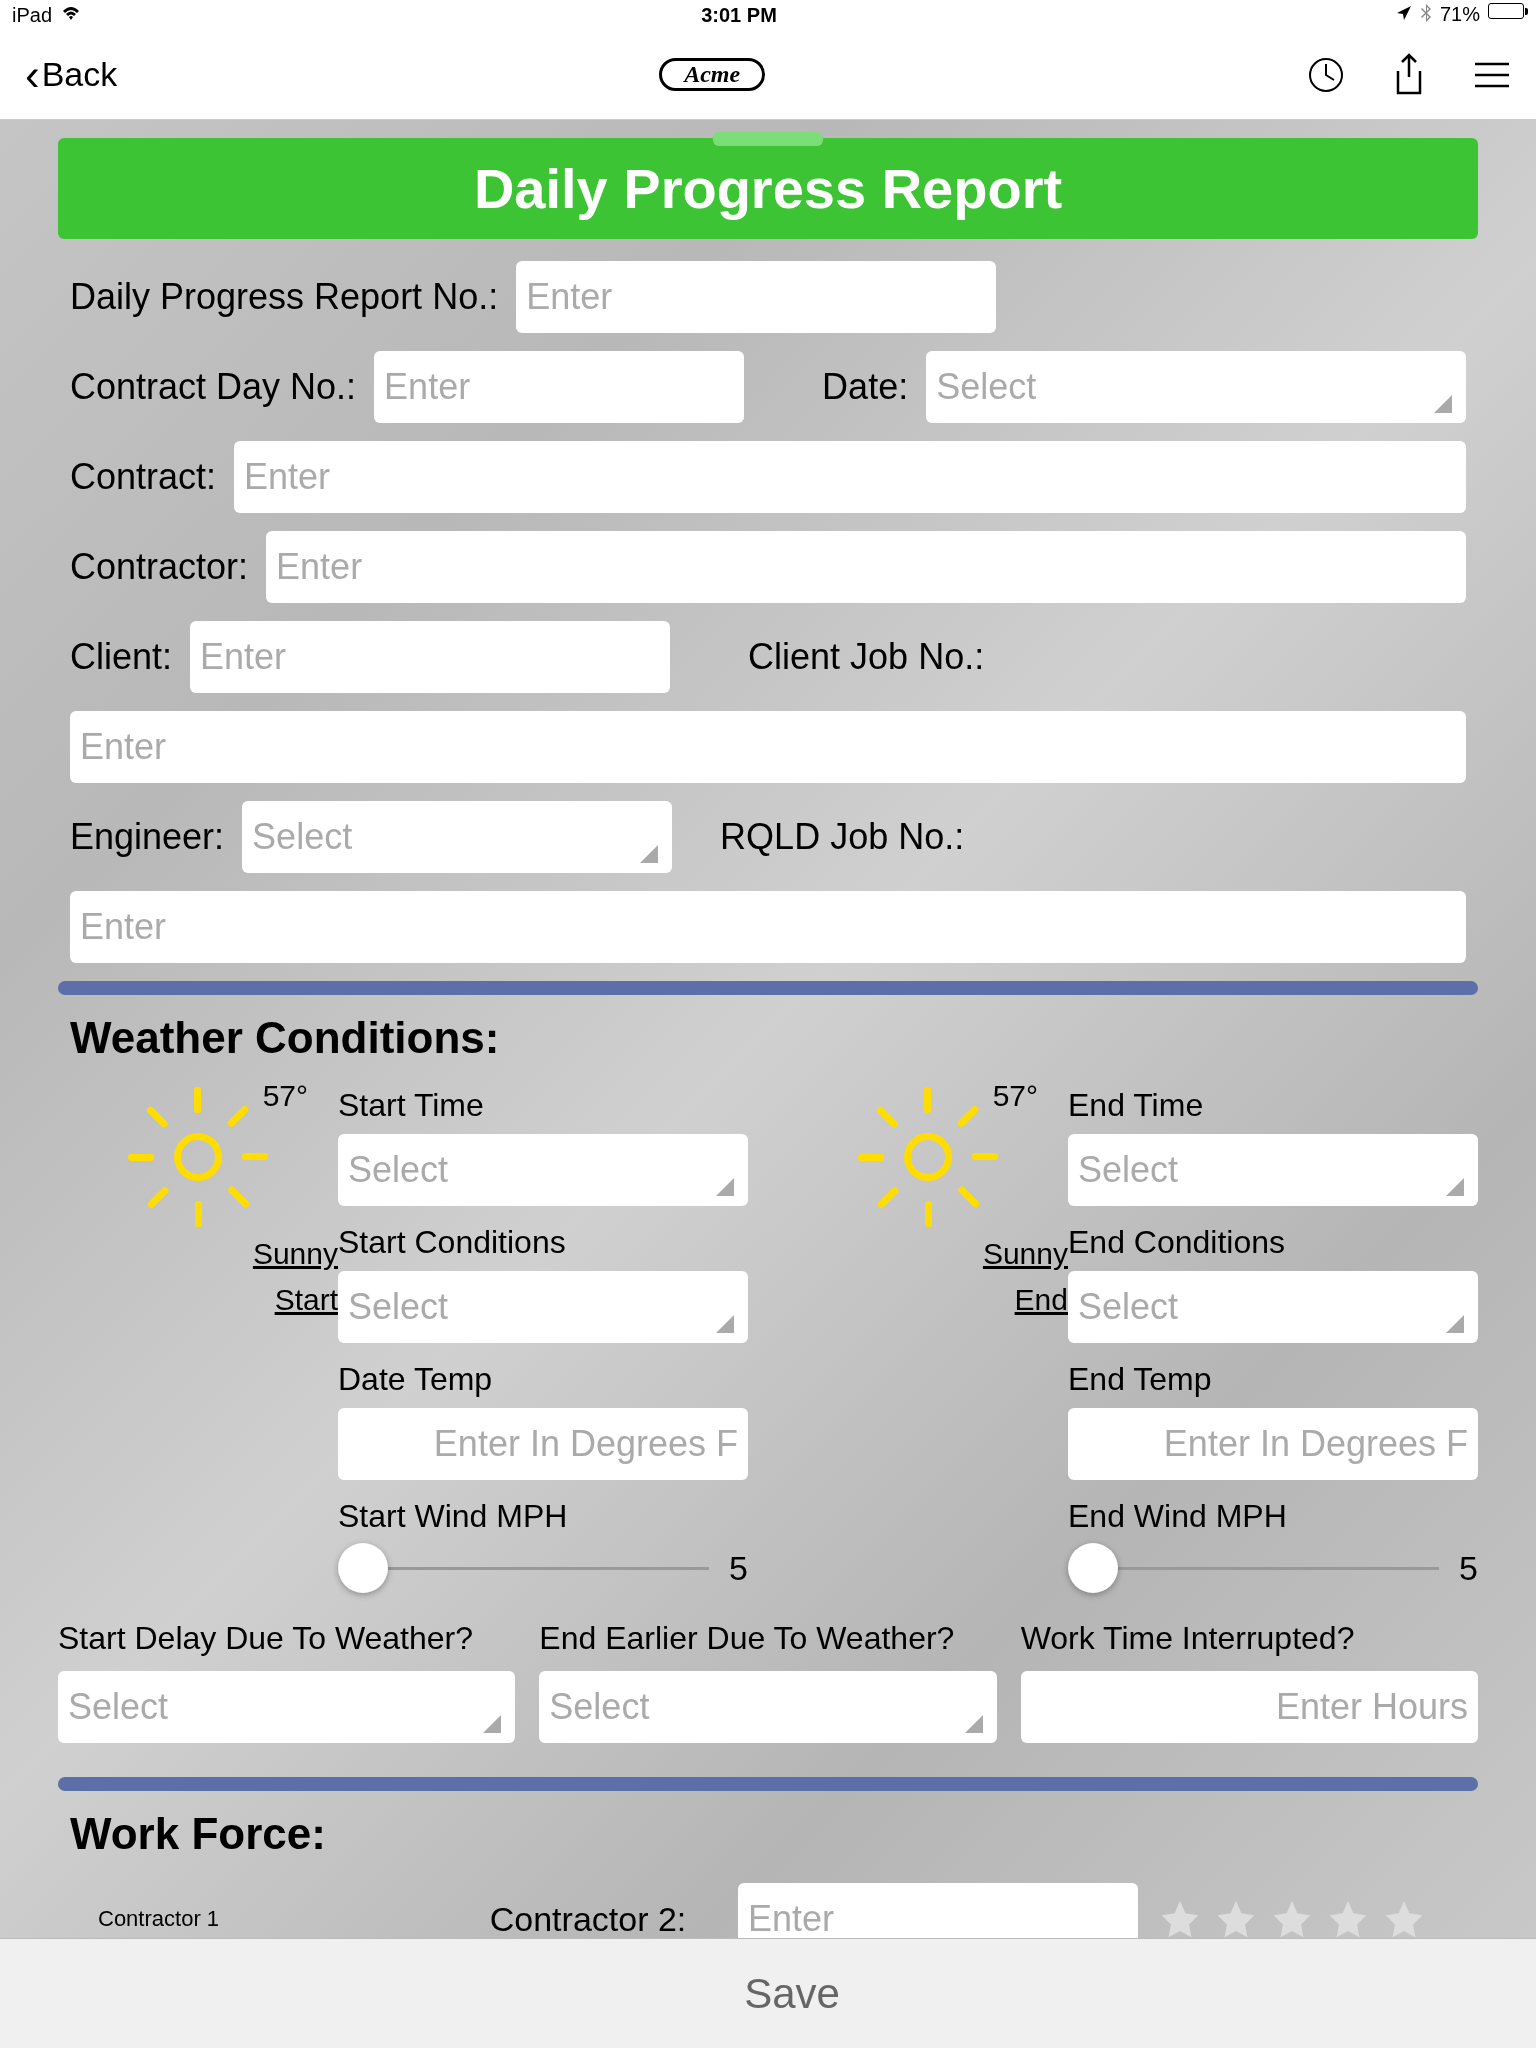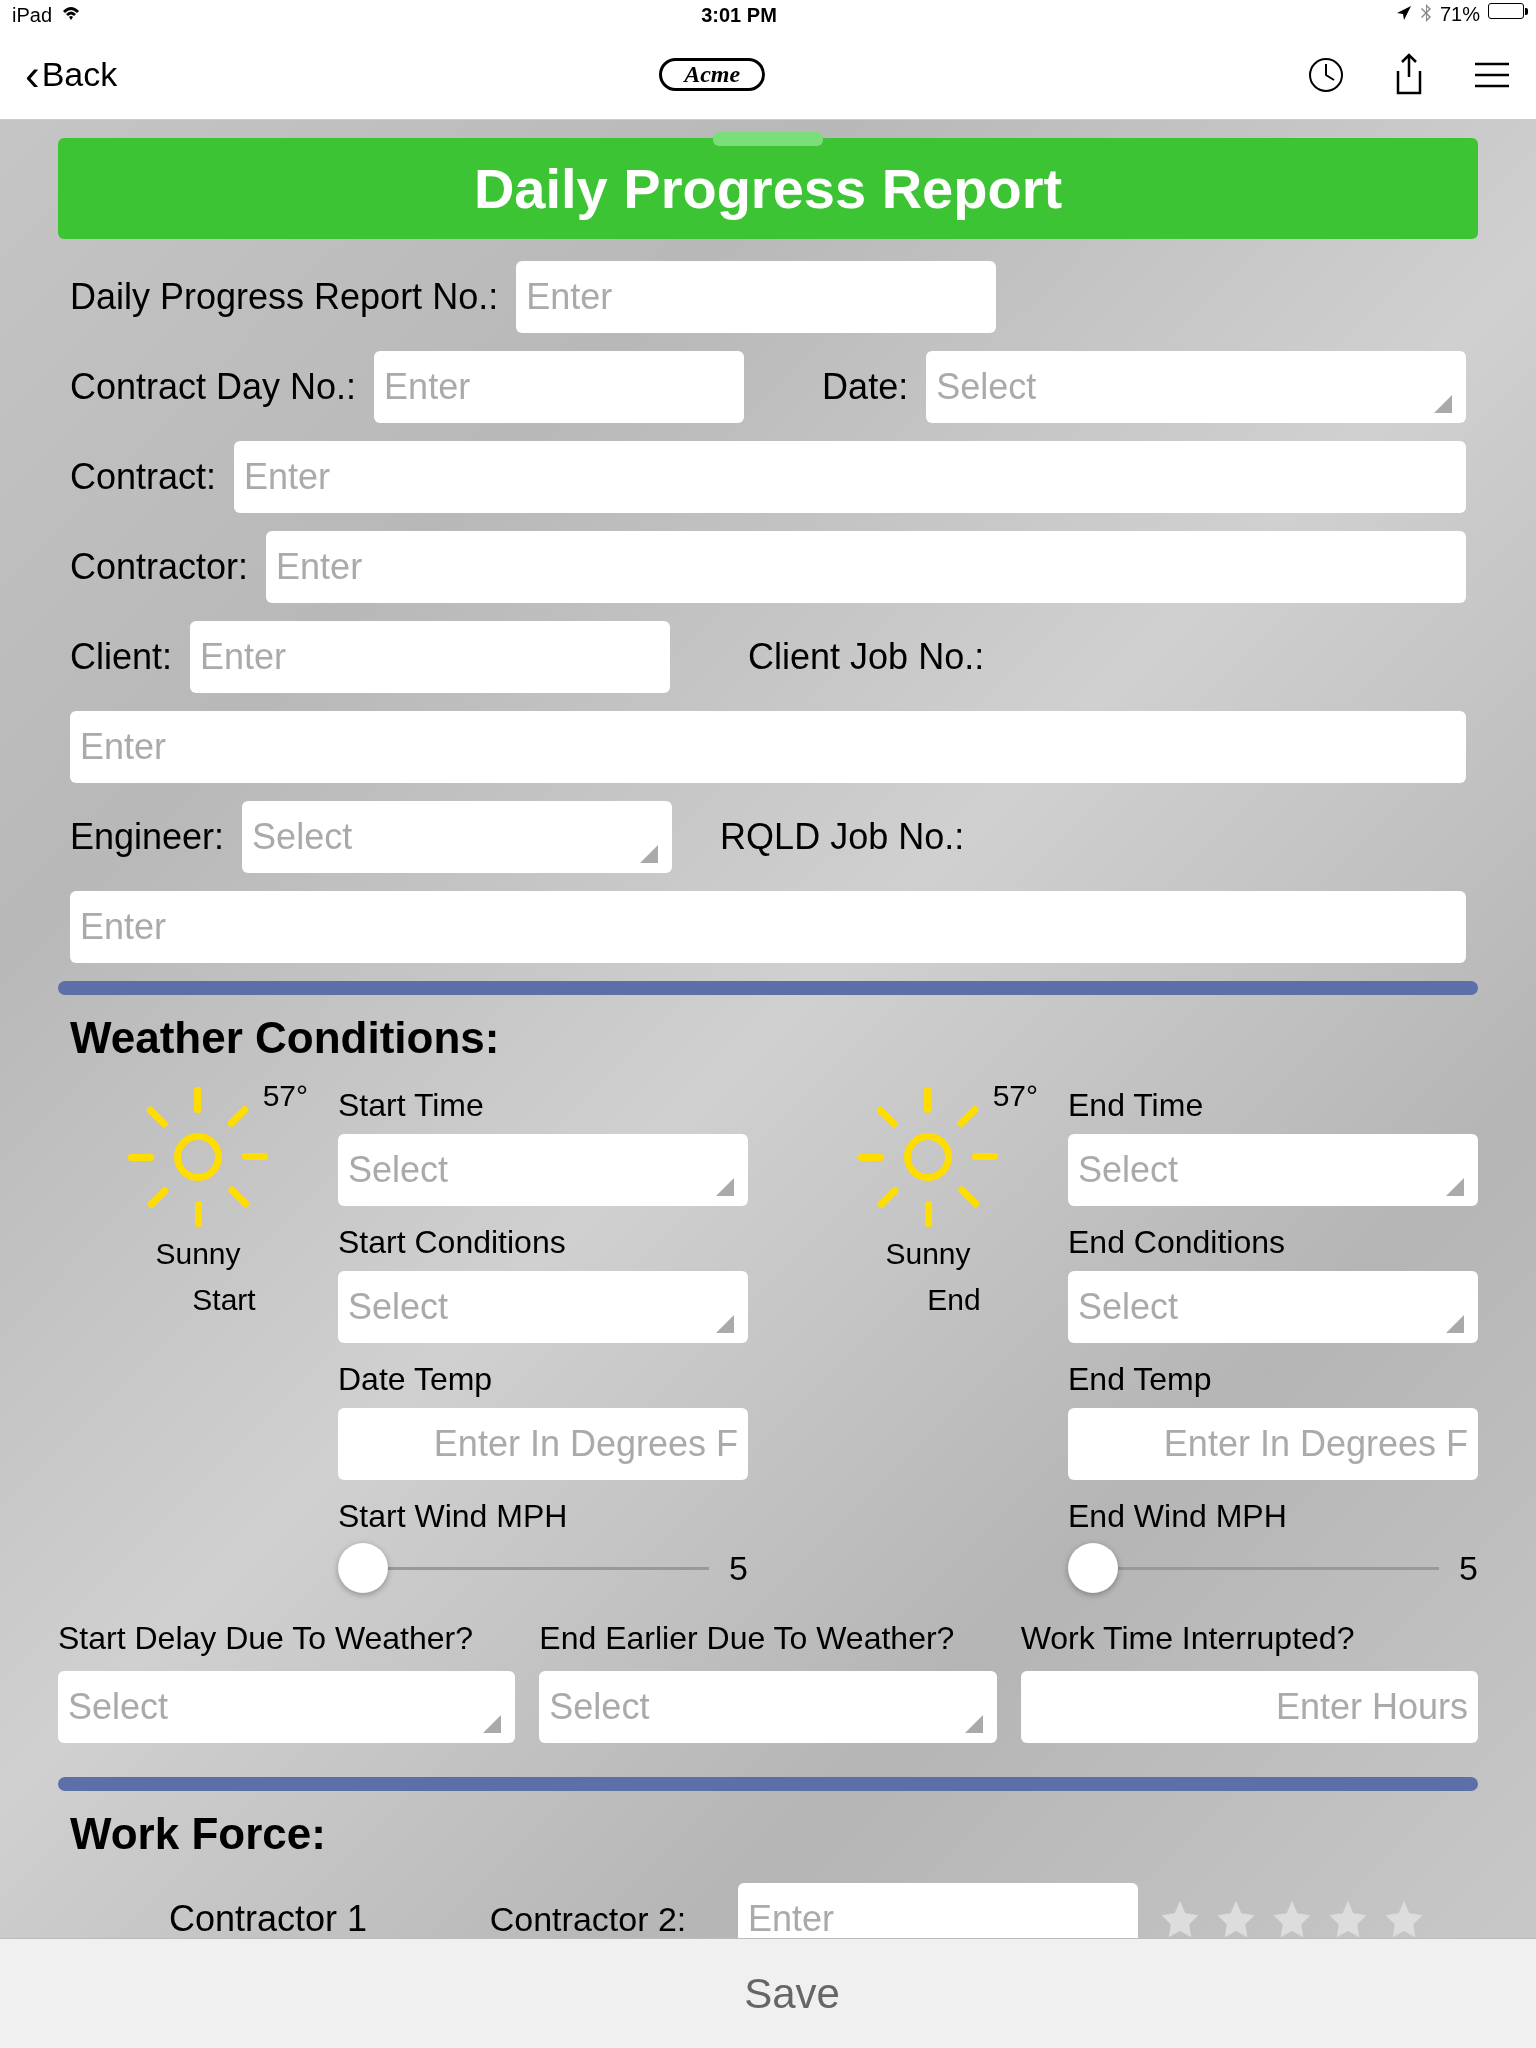--- a/index.html
+++ b/index.html
@@ -98,21 +98,21 @@
   border-left: 18px solid transparent;
   border-bottom: 18px solid #aaa;
 }
 .divider {
   height: 14px;
   background: #5c6fa8;
   border-radius: 8px;
   margin: 18px 0;
 }
 .weather-grid { display: flex; gap: 0; }
-.weather-col-icon { width: 280px; text-align: center; }
+.weather-col-icon { width: 280px; text-align: right; text-decoration: underline; }
 .weather-col-fields { flex: 1; padding-right: 40px; }
 .sun-icon { width: 140px; height: 140px; margin: 0 auto; position: relative; }
 .sun-core {
   width: 48px; height: 48px;
   border: 7px solid #ffdd00;
   border-radius: 50%;
   position: absolute;
   top: 46px; left: 46px;
 }
 .sun-ray {
@@ -135,21 +135,21 @@
   border-radius: 50%;
   position: absolute;
   top: -24px; left: 0;
   box-shadow: 0 2px 6px rgba(0,0,0,0.3);
 }
 .slider-val { font-size: 34px; }
 .questions-row { display: flex; gap: 24px; margin-top: 32px; }
 .q-col { flex: 1; }
 .q-label { font-size: 32px; margin-bottom: 14px; }
 .workforce-row { display: flex; align-items: center; gap: 20px; margin-bottom: 24px; }
-.wf-col1 { width: 380px; font-size: 36px; display:flex; align-items:center; gap:18px; padding-left:40px;justify-content:center;}
+.wf-col1 { width: 380px; font-size: 22px; display:flex; align-items:center; gap:18px; padding-left:40px;}
 .wf-col2 { width: 260px; font-size: 34px; text-align: center; }
 .wf-col3 { width: 400px; }
 .wf-stars { display: flex; gap: 12px; }
 .star {
   width: 44px; height: 44px;
   color: #ddd;
 }
 .footer {
   position: absolute;
   bottom: 0; left: 0; right: 0;

